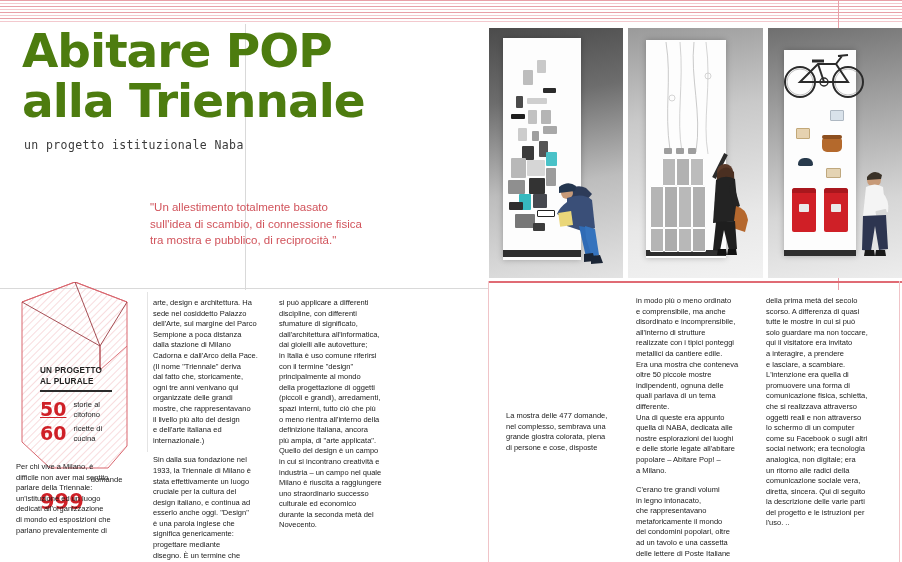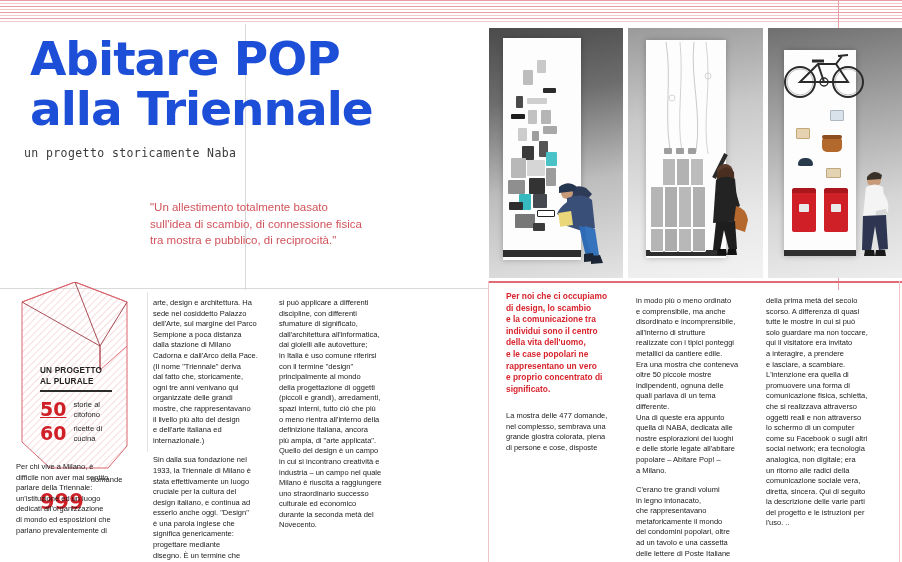--- a/index.html
+++ b/index.html
@@ -26,21 +26,21 @@
   .vrule{position:absolute;width:1px;background:#d9d9d9;}
   .vrule-red{position:absolute;width:1px;background:#e8a0a8;}
   .hrule{position:absolute;height:1px;background:#d9d9d9;}
   .hrule-red{position:absolute;height:1px;background:#e06b74;}
 
   
   .masthead{position:absolute;left:22px;top:26px;width:430px;}
   .title{
     font-family:"DejaVu Sans", sans-serif;
     font-weight:700;font-size:47px;line-height:50px;
-    color:#1d4ed8;letter-spacing:-1px;margin:8px;
+    color:#4d7c0f;letter-spacing:-1px;margin:0;
     white-space:pre-line;
   }
   .subtitle{
     font-family:"DejaVu Sans Mono", monospace;
     font-size:11.5px;color:#3a3a3a;margin:12px 0 0 2px;letter-spacing:.4px;
   }
 
   
   .pullquote{
     position:absolute;left:150px;top:199px;width:310px;
@@ -95,21 +95,21 @@
   <div class="vrule-red" style="left:838px;top:0px;height:290px;"></div>
   <div class="hrule" style="left:0px;top:288px;width:488px;"></div>
   <div class="hrule-red" style="left:489px;top:281px;width:413px;height:2px;background:#e06b74;"></div>
   <div class="vrule-red" style="left:488px;top:281px;height:281px;background:#f0c4c8;"></div>
   <div class="vrule-red" style="left:899px;top:281px;height:281px;background:#f0c4c8;"></div>
   <div class="vrule" style="left:147px;top:292px;height:160px;background:#e4e4e4;"></div>
 
   <div class="masthead">
     <h1 class="title">Abitare POP
 alla Triennale</h1>
-    <div class="subtitle">un progetto storicamente Naba</div>
+    <div class="subtitle">un progetto istituzionale Naba</div>
   </div>
 
   <div class="pullquote">"Un allestimento totalmente basato
 sull'idea di scambio, di connessione fisica
 tra mostra e pubblico, di reciprocità."</div>
 
   <div class="statbox">
     <svg width="122" height="190" viewBox="0 0 122 190">
       <defs>
         <pattern id="hatch" width="5" height="5" patternUnits="userSpaceOnUse" patternTransform="rotate(45)">
@@ -198,31 +198,20 @@
 Quello del design è un campo
 in cui si incontrano creatività e
 industria – un campo nel quale
 Milano è riuscita a raggiungere
 uno straordinario successo
 culturale ed economico
 durante la seconda metà del
 Novecento.</p>
   </div>
 
-  <div class="col red" style="left:506px;top:291px;width:120px;">
-    <p>Per noi che ci occupiamo
-di design, lo scambio
-e la comunicazione tra
-individui sono il centro
-della vita dell'uomo,
-e le case popolari ne
-rappresentano un vero
-e proprio concentrato di
-significato.</p>
-  </div>
   <div class="col" style="left:506px;top:411px;width:120px;">
     <p>La mostra delle 477 domande,
 nel complesso, sembrava una
 grande giostra colorata, piena
 di persone e cose, disposte</p>
   </div>
 
   <div class="col" style="left:636px;top:296px;width:120px;">
     <p>in modo più o meno ordinato
 e comprensibile, ma anche

